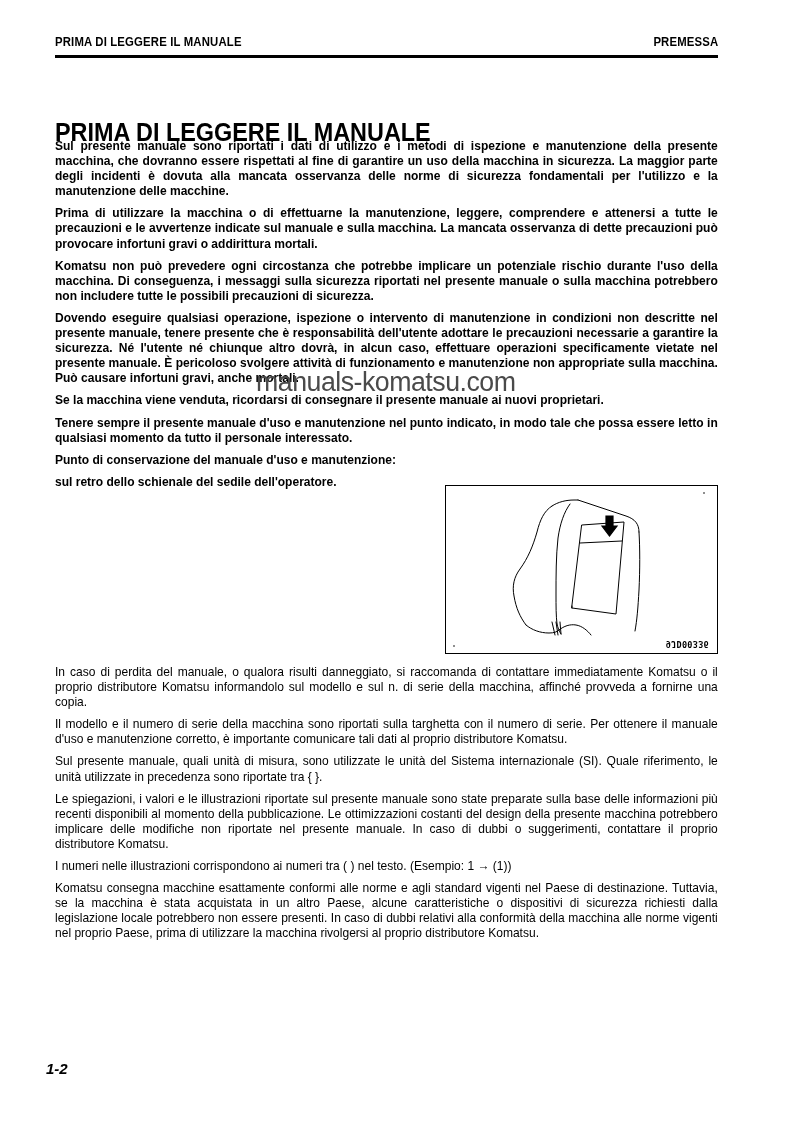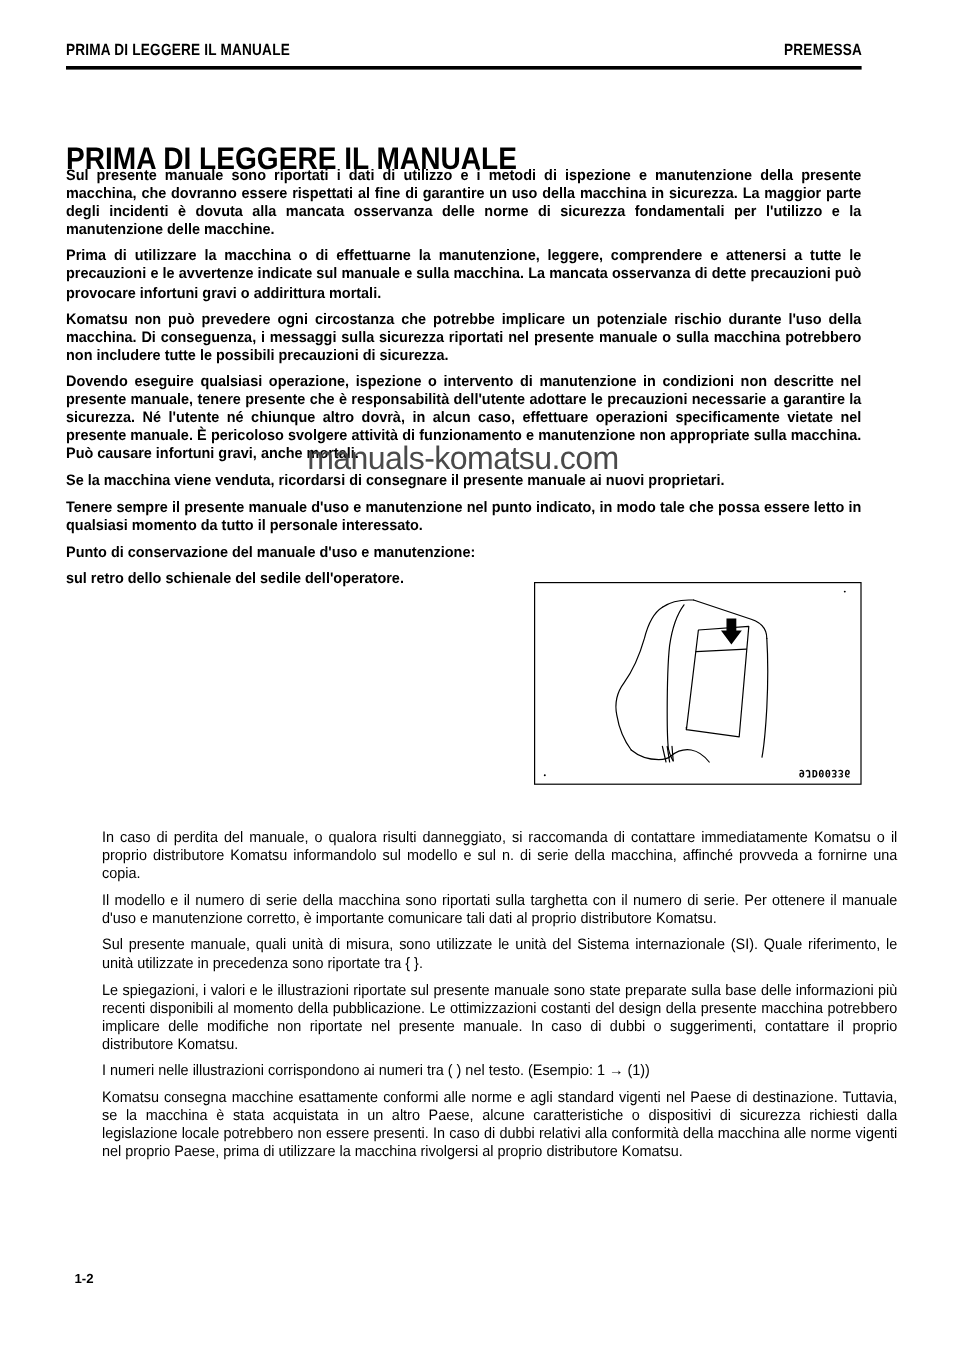--- a/index.html
+++ b/index.html
@@ -85,23 +85,22 @@
   }
   .para:last-child { margin-bottom: 0; }
 
   
   .para.narrow { width: 415px; }
 
   
   .body-col-lower {
     position: absolute;
     left: 55px;
-    top: 691px;
-    width: 663px;
-    margin-left: 30px;
+    top: 665px;
+    width: 663px;
   }
 
   
   .figure {
     position: absolute;
     left: 445px;
     top: 485px;
     width: 271px;
     height: 167px;
     border: 1.6px solid #000000;
@@ -136,24 +135,25 @@
     white-space: nowrap;
     font-family: "Liberation Sans", sans-serif;
     letter-spacing: -0.5px;
     transform: scaleX(0.99);
     transform-origin: left top;
   }
 
   
   .footer {
     position: absolute;
-    left: 62px;
+    left: 46px;
     top: 1060px;
-    font-size: 11px;
-    font-weight: bold;
+    font-size: 15px;
+    font-weight: bold;
+    font-style: italic;
   }
 </style>
 </head>
 <body>
 
 <div class="page">
 
   <div class="header">
     <div class="header-text">PRIMA DI LEGGERE IL MANUALE</div>
     <div class="header-text right">PREMESSA</div>

